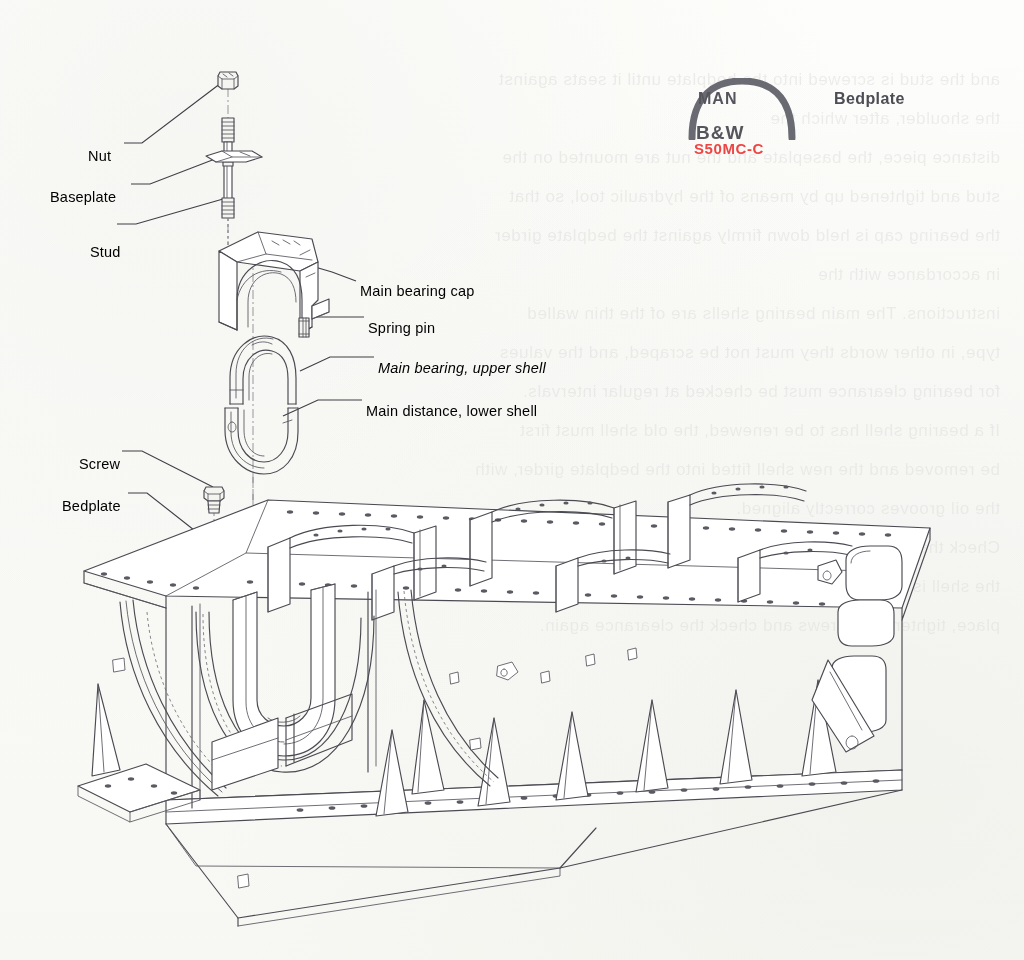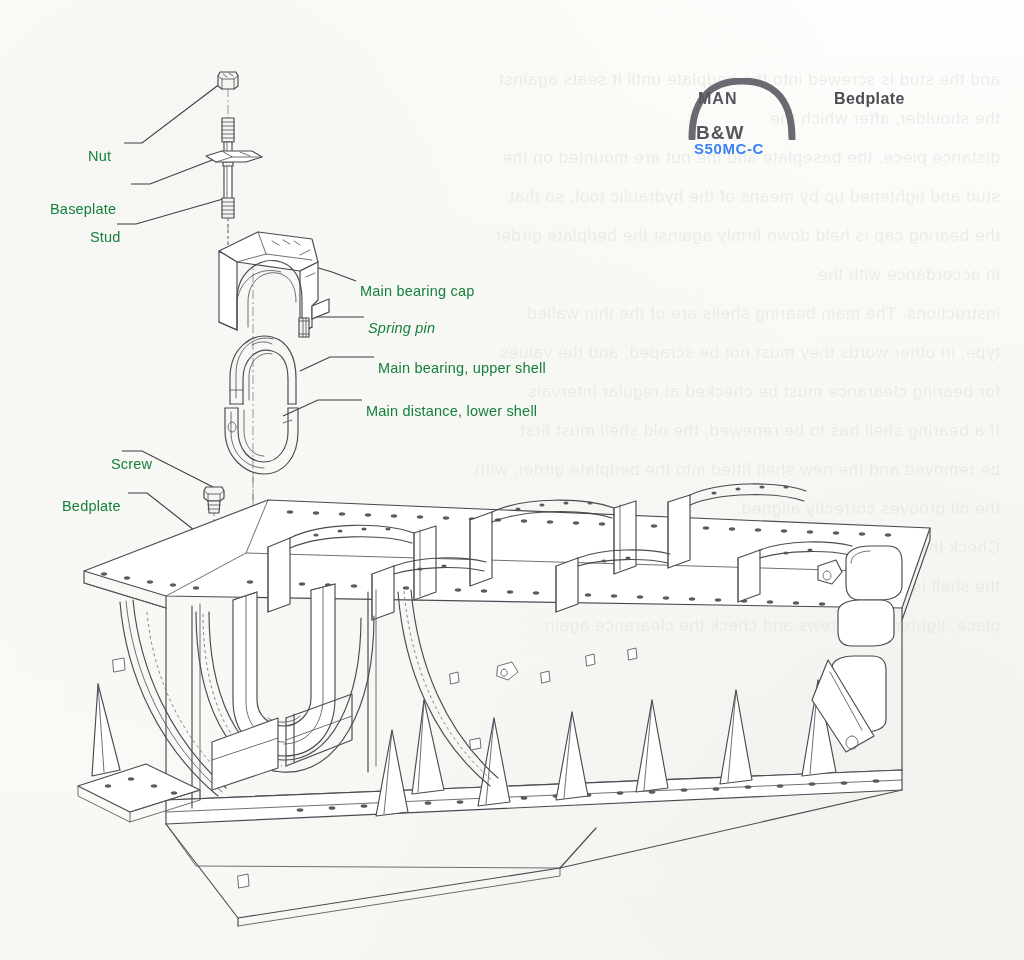--- a/index.html
+++ b/index.html
@@ -43,40 +43,40 @@
   .ln-t{fill:none;stroke:#55555d;stroke-width:.85;stroke-linejoin:round;stroke-linecap:round;}
   .ln-d{fill:none;stroke:#6b6b73;stroke-width:.8;stroke-dasharray:3 3;}
   .ln-c{fill:none;stroke:#7a7a82;stroke-width:.75;stroke-dasharray:9 3 2 3;}
   .lead{fill:none;stroke:#3f3f47;stroke-width:1.15;}
   .fillw{fill:#ffffff;}
   .fillg{fill:#f4f4f1;}
   .hole{fill:#5a5a62;}
 
   .label{
     position:absolute;
-    color:#15803d;
+    color:#000000;
     font-size:14.5px;
     font-family:"Liberation Sans", sans-serif;
     white-space:nowrap;
     letter-spacing:.2px;
   }
 
   
   #logo-block{position:absolute;left:686px;top:78px;width:320px;height:90px;}
   #logo-mark{position:absolute;left:0;top:0;width:112px;height:62px;}
   .logo-text{
     position:absolute;
     color:#55555d;
     font-weight:bold;
     font-family:"Liberation Sans", sans-serif;
     letter-spacing:1px;
   }
   #logo-man{left:12px;top:12px;font-size:16px;}
   #logo-bw{left:10px;top:44px;font-size:19px;}
-  #engine-type{position:absolute;left:8px;top:62px;font-size:15px;font-weight:bold;color:#3b82f6;letter-spacing:.6px;}
+  #engine-type{position:absolute;left:8px;top:62px;font-size:15px;font-weight:bold;color:#ef4444;letter-spacing:.6px;}
   #sheet-title{position:absolute;left:148px;top:12px;font-size:16px;font-weight:bold;color:#4d4d55;letter-spacing:.4px;}
 </style>
 </head>
 <body>
 
 <div id="page">
 
   <div class="ghost" id="ghost-host"><div>and the stud is screwed into the bedplate until it seats against</div><div>the shoulder, after which the</div><div>distance piece, the baseplate and the nut are mounted on the</div><div>stud and tightened up by means of the hydraulic tool, so that</div><div>the bearing cap is held down firmly against the bedplate girder</div><div>in accordance with the</div><div>instructions. The main bearing shells are of the thin walled</div><div>type, in other words they must not be scraped, and the values</div><div>for bearing clearance must be checked at regular intervals.</div><div>If a bearing shell has to be renewed, the old shell must first</div><div>be removed and the new shell fitted into the bedplate girder, with</div><div>the oil grooves correctly aligned.</div><div>Check that the journal surface is clean and undamaged before</div><div>the shell is mounted. Then lower the bearing cap carefully into</div><div>place, tighten the screws and check the clearance again.</div></div>
   <div class="paper-tint"></div>
 
@@ -460,28 +460,28 @@
       <path class="ln-t" d="M560 868 L560 876 L238 926"></path>
 
       <path class="ln-t fillw" d="M113 660 L124 658 L125 670 L114 672 Z"></path>
       <path class="ln-t fillw" d="M238 876 L248 874 L249 886 L239 888 Z"></path>
       <path class="ln-t fillw" d="M470 740 L480 738 L481 748 L471 750 Z"></path>
     </g>
 
   </svg>
 
   <div class="label" style="left:88px;top:148px;">Nut</div>
-  <div class="label" style="left:50px;top:189px;margin-top:12px;">Baseplate</div>
-  <div class="label" style="left:90px;top:229px;">Stud</div>
-  <div class="label" style="left:79px;top:456px;margin-left:32px;">Screw</div>
+  <div class="label" style="left:50px;top:189px;">Baseplate</div>
+  <div class="label" style="left:90px;top:244px;">Stud</div>
+  <div class="label" style="left:79px;top:456px;">Screw</div>
   <div class="label" style="left:62px;top:498px;">Bedplate</div>
 
   <div class="label" style="left:360px;top:283px;">Main bearing cap</div>
-  <div class="label" style="left:368px;top:320px;font-style:italic;">Spring pin</div>
-  <div class="label" style="left:378px;top:360px;">Main bearing, upper shell</div>
+  <div class="label" style="left:368px;top:320px;">Spring pin</div>
+  <div class="label" style="left:378px;top:360px;font-style:italic;">Main bearing, upper shell</div>
   <div class="label" style="left:366px;top:403px;">Main distance, lower shell</div>
 
   <div id="logo-block">
     <svg id="logo-mark" viewBox="0 0 112 62">
       <path d="M6 60 C6 16 30 3 56 3 C82 3 106 16 106 60" fill="none" stroke="#6a6a72" stroke-width="7" stroke-linecap="round"></path>
     </svg>
     <div class="logo-text" id="logo-man">MAN</div>
     <div class="logo-text" id="logo-bw">B&amp;W</div>
     <div id="engine-type">S50MC-C</div>
     <div id="sheet-title">Bedplate</div>

